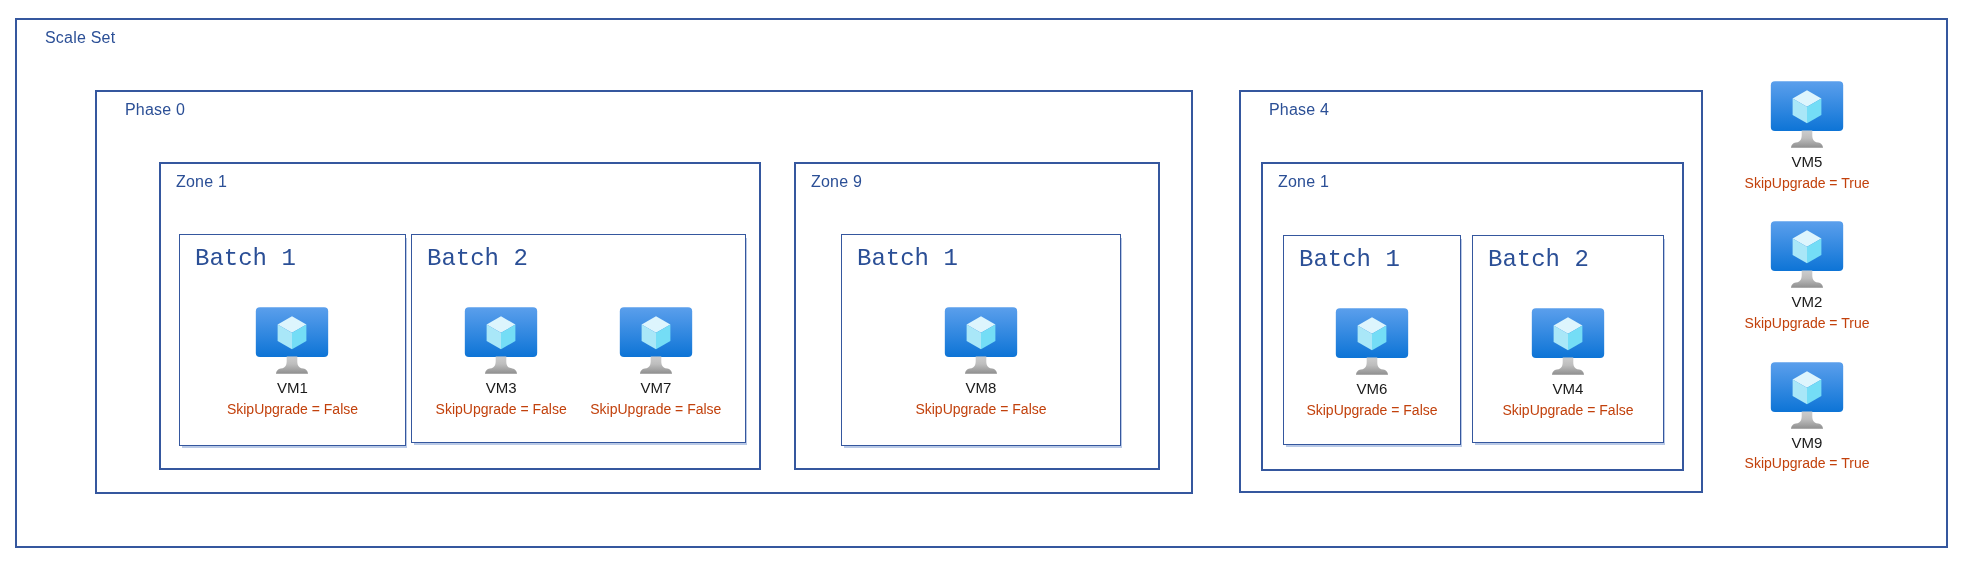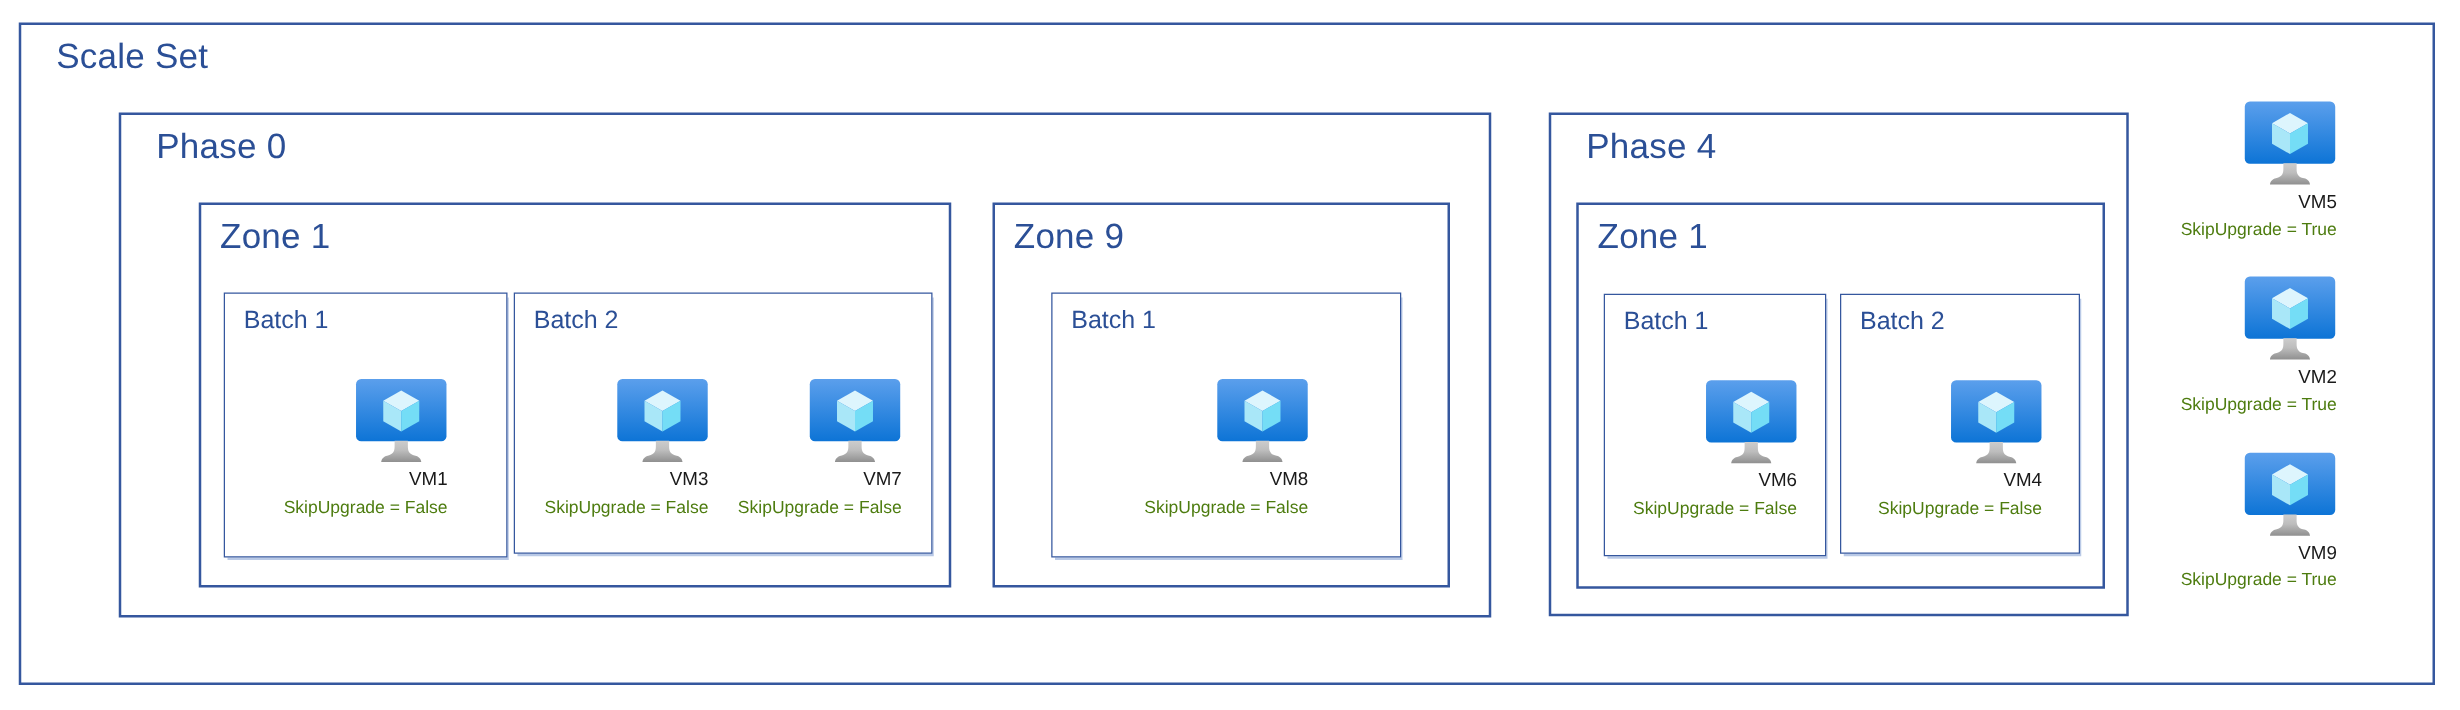--- a/index.html
+++ b/index.html
@@ -7,32 +7,32 @@
     position:relative;width:1968px;height:568px;background:#ffffff;overflow:hidden;
     font-family:"Liberation Sans",sans-serif;
   }
   .box{position:absolute;background:#ffffff;}
   .scale-set{left:15px;top:18px;width:1929px;height:526px;border:2.5px solid #35579E;}
   .phase{border:2px solid #35579E;margin-left:40px;}
   .zone{border:2px solid #35579E;}
   .batch{border:1.5px solid #35579E;box-shadow:2px 3px 0 -1px #b9c9e6;display:flex;flex-direction:column;}
   .box-label{
     position:absolute;top:9px;left:15px;
-    font-size:28px;color:#2B4F96;letter-spacing:.2px;white-space:nowrap;
+    font-size:16px;color:#2B4F96;letter-spacing:.2px;white-space:nowrap;
   }
   .pad-wide{left:28px;}
-  .batch-label{position:static;padding:10px 0 0 15px;font-size:20px;color:#2B4F96;}
+  .batch-label{position:static;padding:10px 0 0 15px;font-size:24px;color:#2B4F96;font-family:Liberation Mono, monospace;}
   .vm-row{
     display:flex;flex-direction:row;justify-content:space-evenly;align-items:flex-start;
     margin-top:34px;flex:1;
   }
-  .vm{display:flex;flex-direction:column;align-items:flex-end;min-width:110px;}
+  .vm{display:flex;flex-direction:column;align-items:center;min-width:110px;}
   .vm-icon{width:74px;height:70px;display:block;}
   .vm-name{font-size:15px;color:#1a1a1a;margin-top:3px;line-height:1.25;}
-  .vm-skip{font-size:14px;color:#4d7c0f;margin-top:3px;line-height:1.25;white-space:nowrap;}
+  .vm-skip{font-size:14px;color:#c2410c;margin-top:3px;line-height:1.25;white-space:nowrap;}
   .standalone-col{
     position:absolute;left:1690px;top:60px;width:200px;
     display:flex;flex-direction:column;align-items:center;gap:28px;
   }
   .svg-defs{position:absolute;width:0;height:0;overflow:hidden;}
 </style>
 </head>
 <body>
 
 <svg class="svg-defs" aria-hidden="true">

